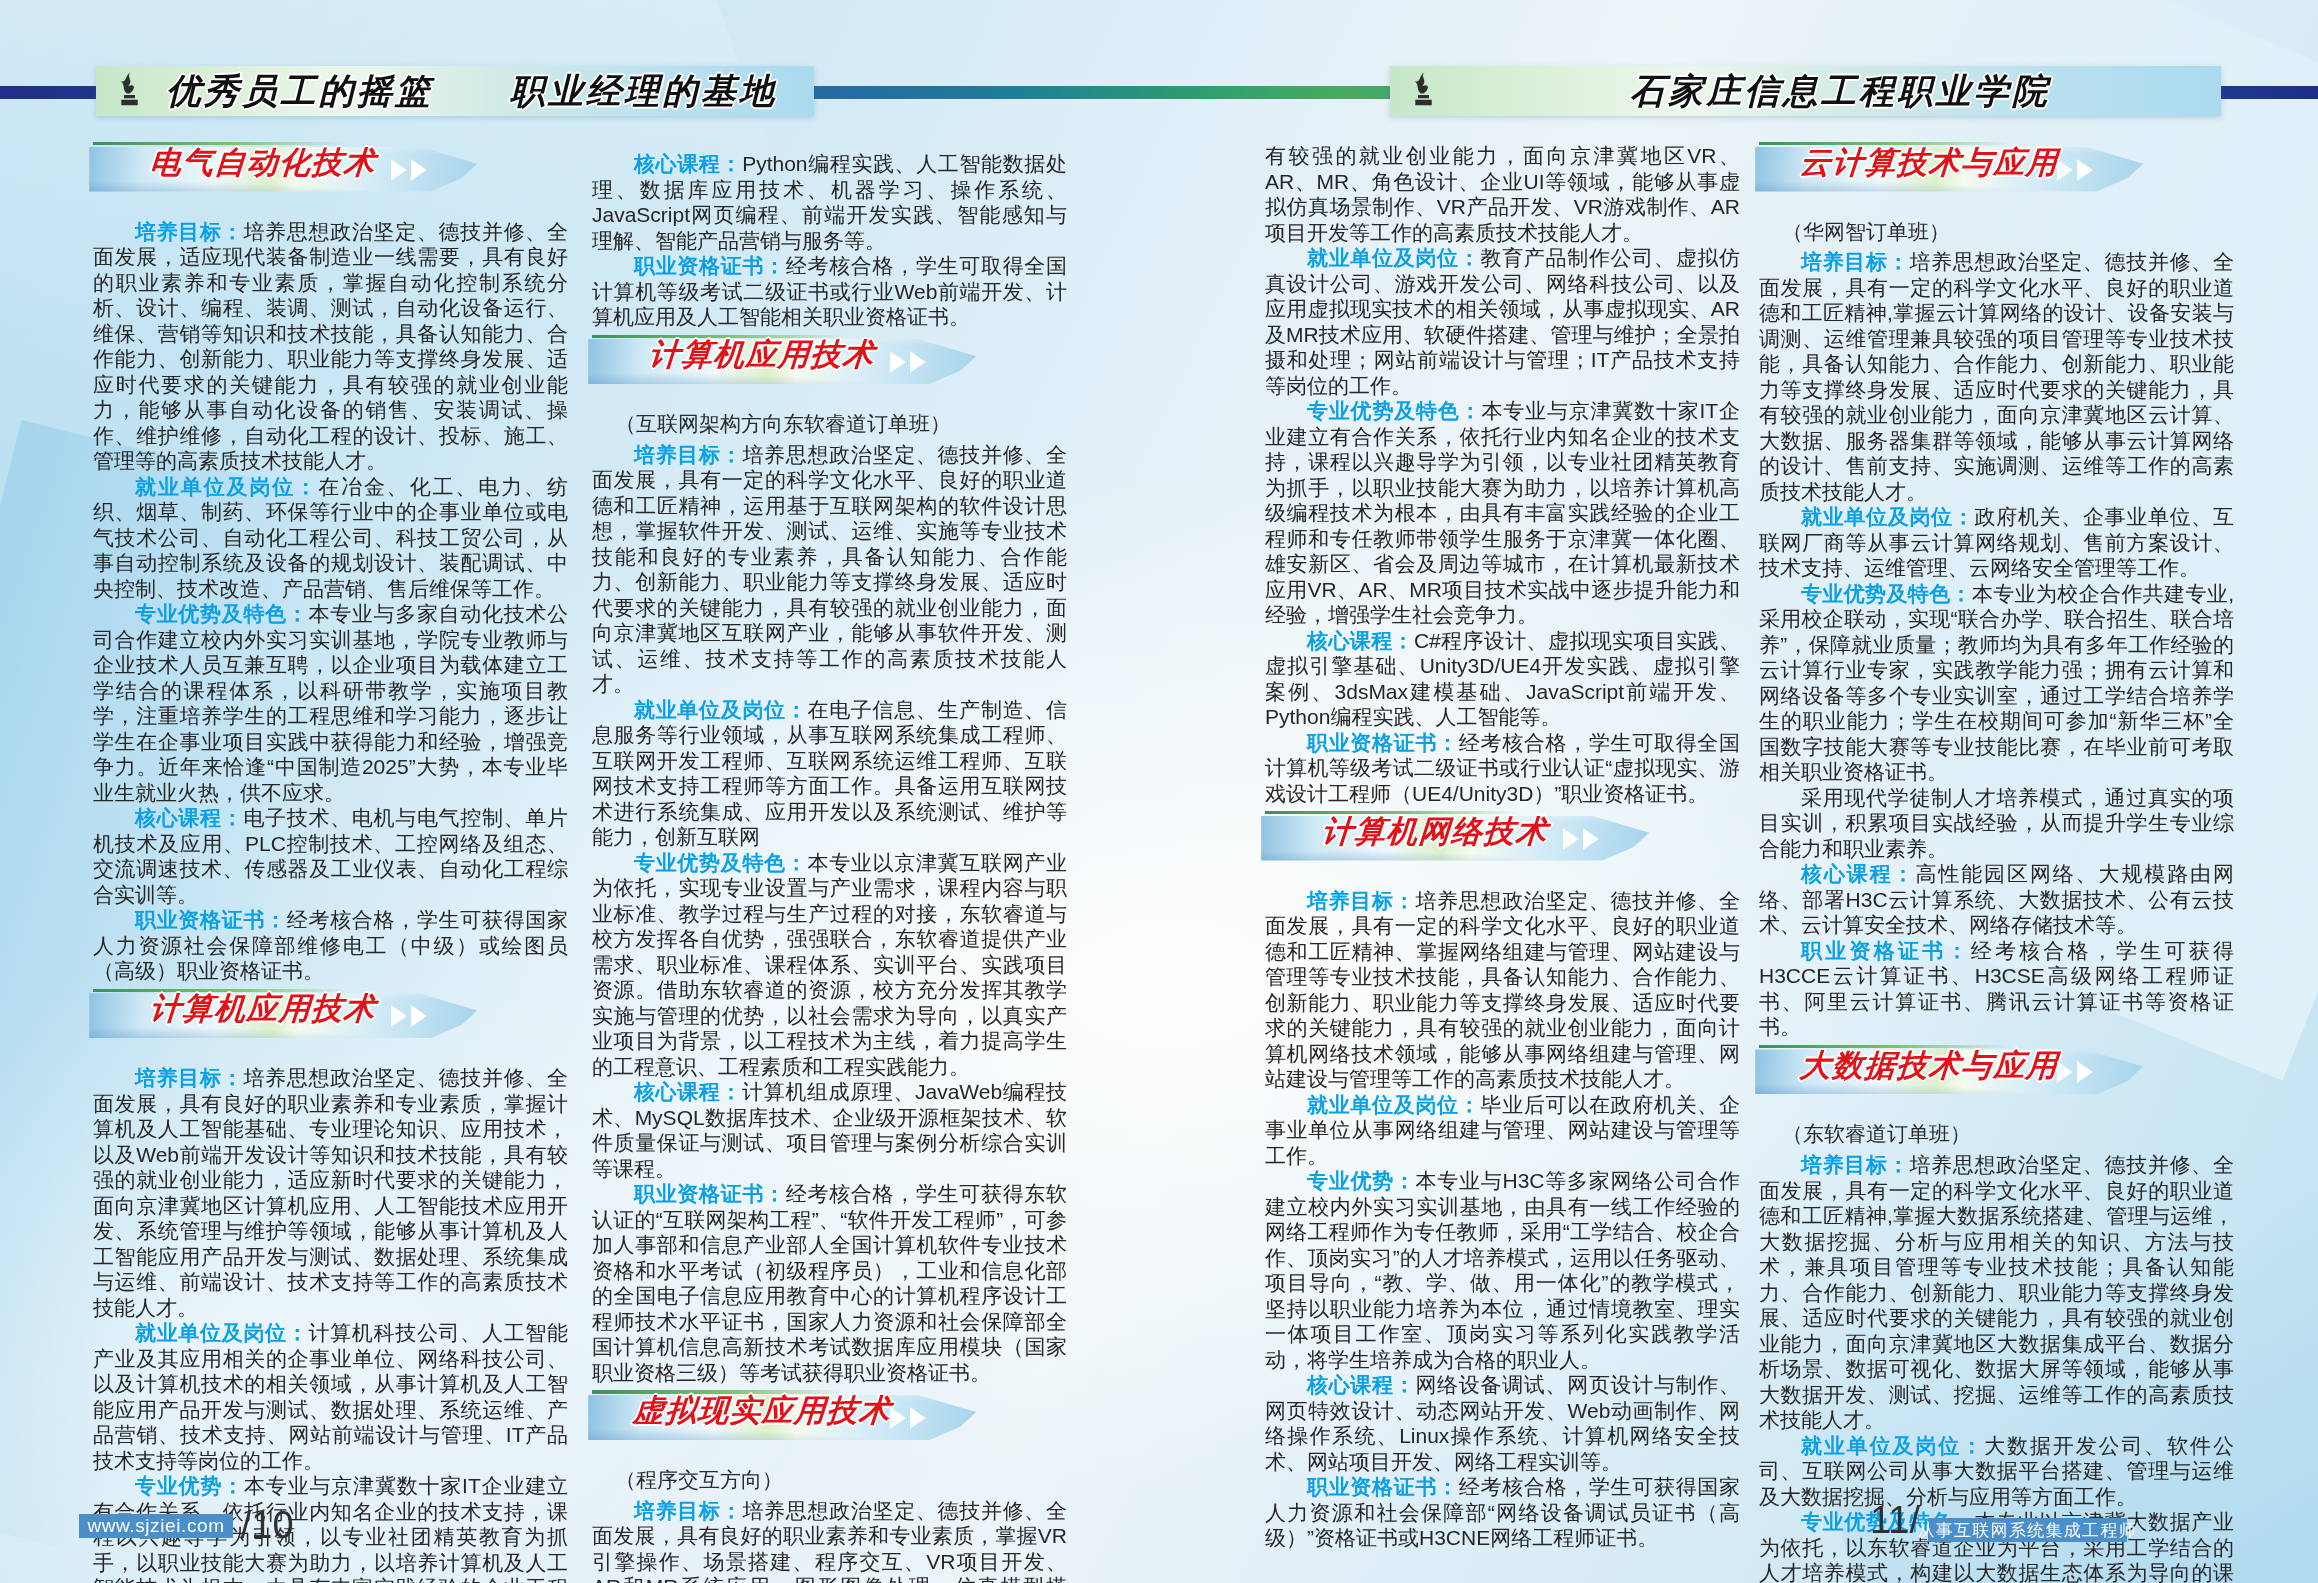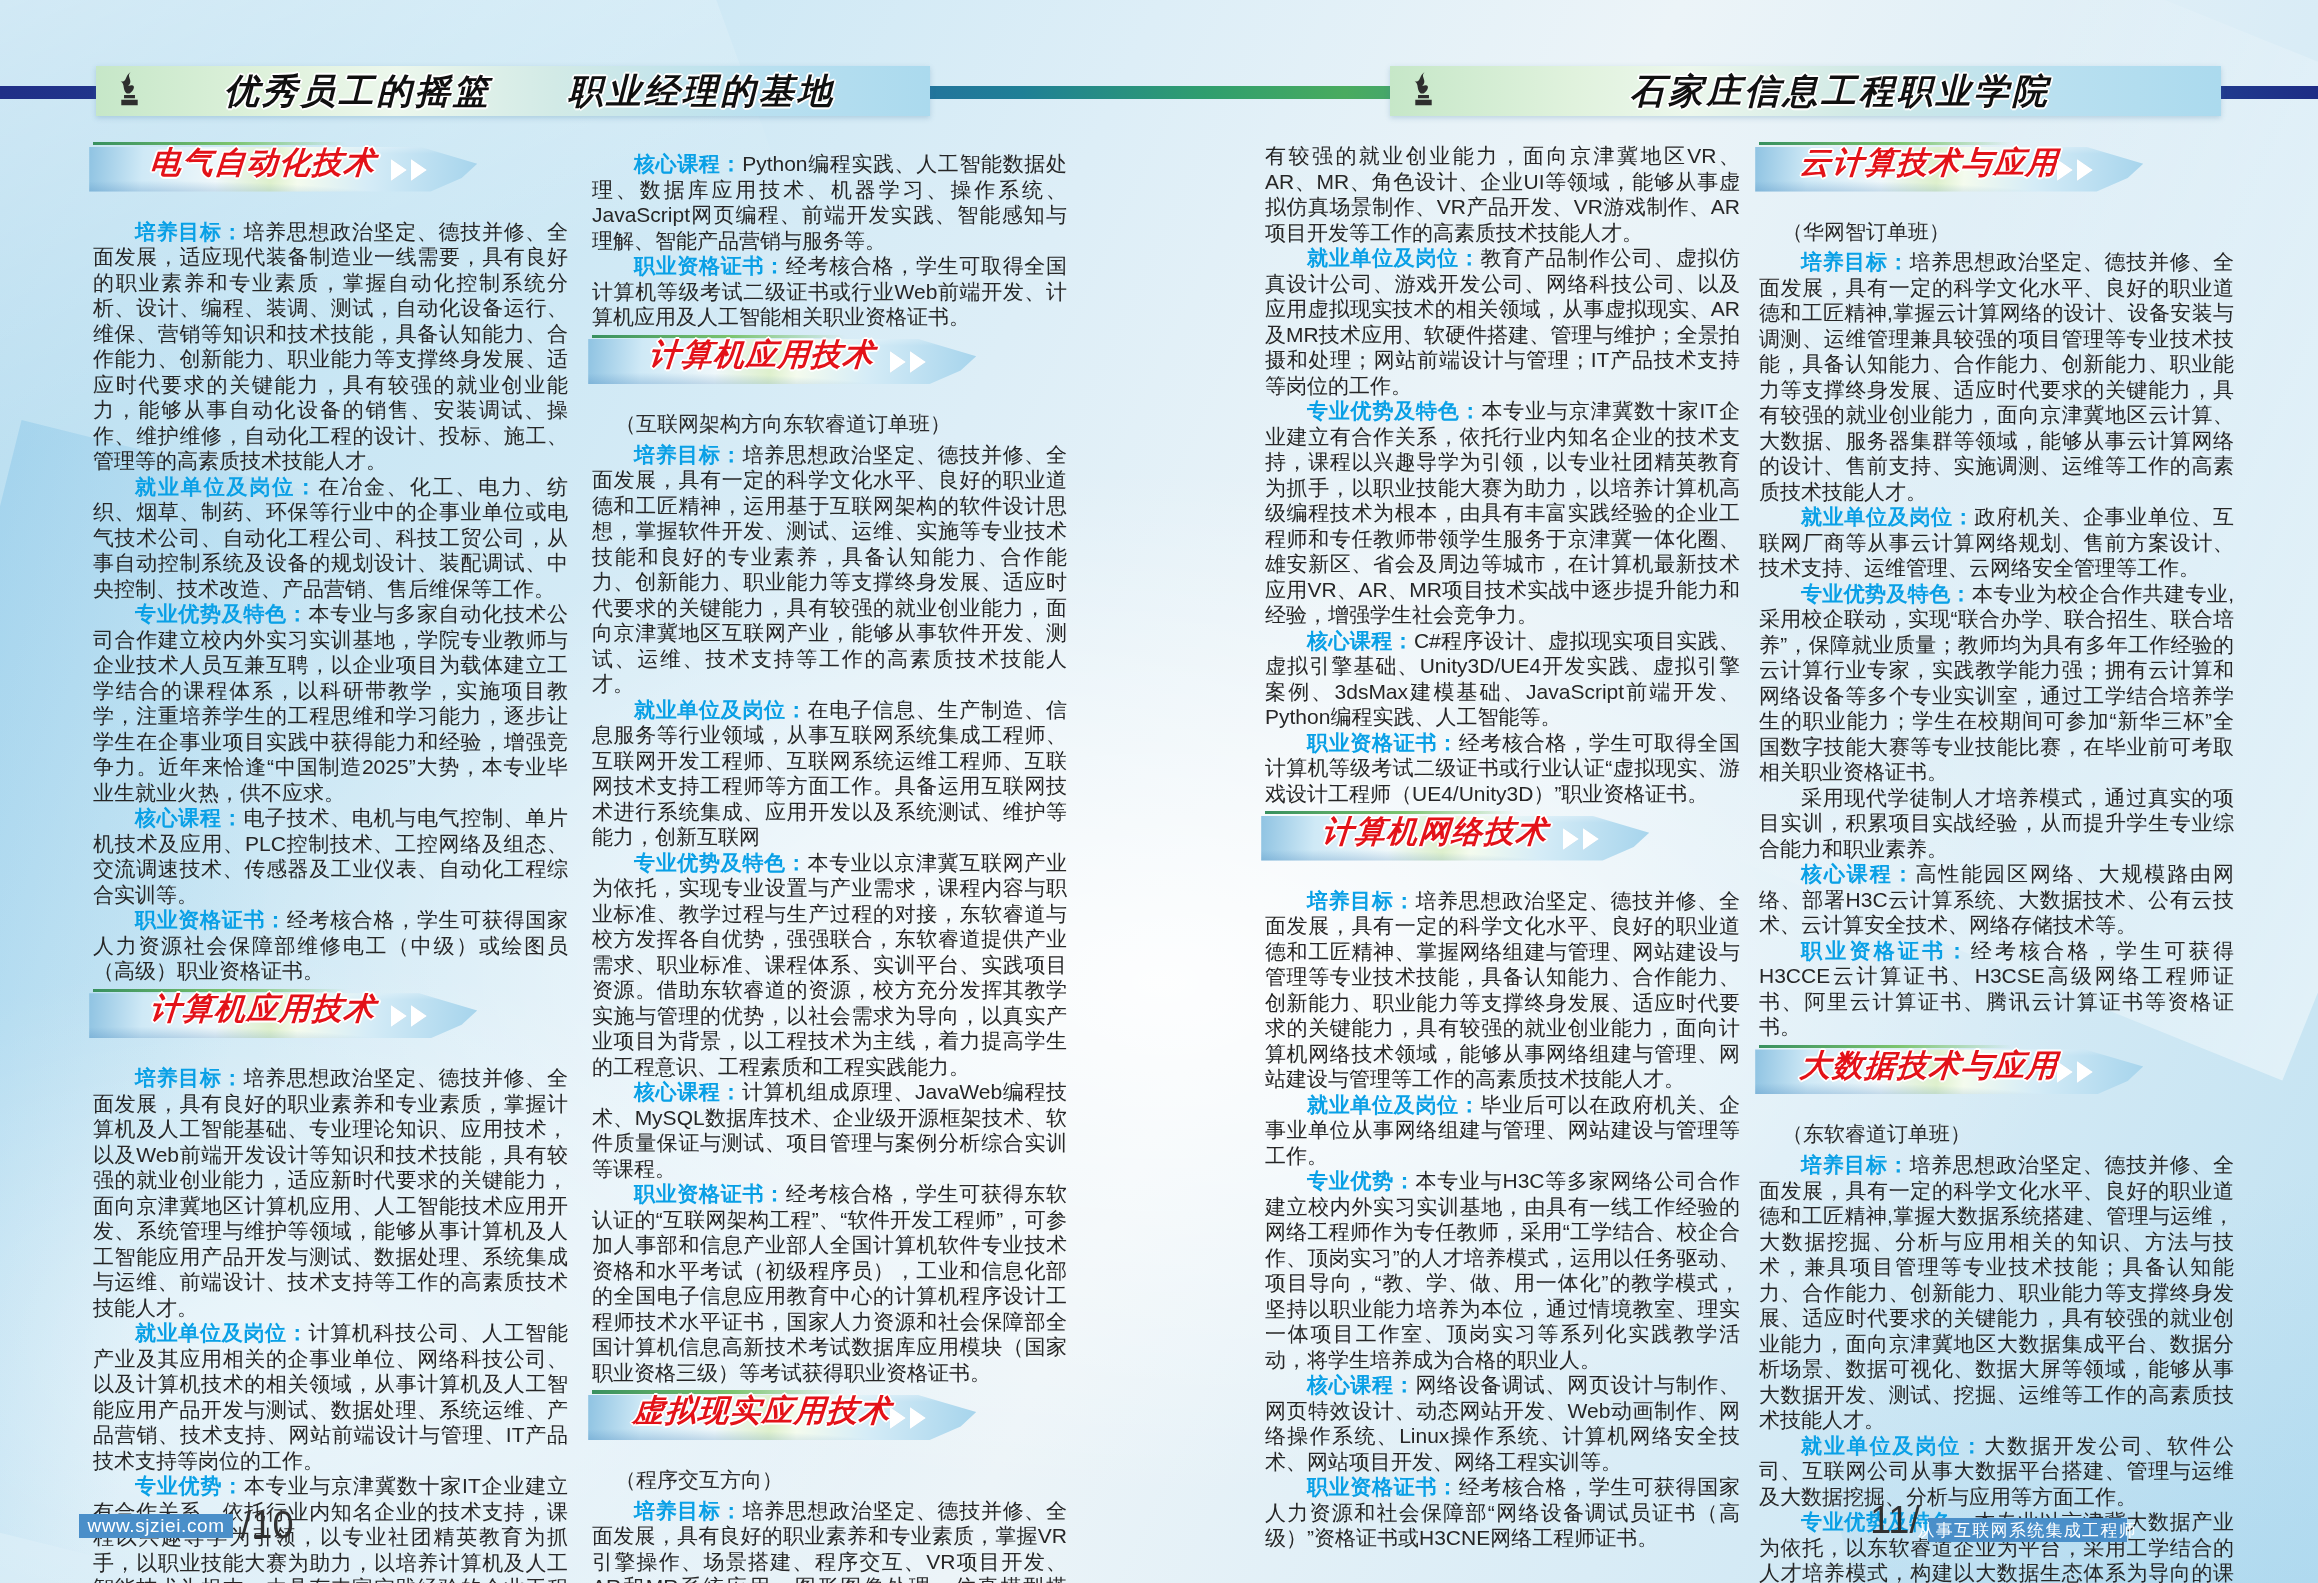--- a/index.html
+++ b/index.html
@@ -21,21 +21,21 @@
   .st4 { right:-96px; bottom:-160px; width:575px; height:511px; transform:rotate(-16deg);
          background:linear-gradient(rgba(140,200,235,0), rgba(140,200,235,.4)); }
 
   .topband { position:absolute; left:0; top:86px; width:2319px; height:12.8px;
     background:linear-gradient(90deg,#202f87 0%,#24489a 20%,#2a5fa8 32%,#1f7f96 44%,#2f9e6e 52%,#49ab5f 58%,#2f8fae 72%,#2559a0 86%,#1d2c85 100%); }
 
   .hdr { position:absolute; top:66px; height:50px; display:flex; align-items:center;
     padding:0 16.6px; box-sizing:border-box;
     background:linear-gradient(90deg,#c6e7c8 0%,#e0f2dd 22%,#ecf7ec 36%,#d2eae6 55%,#b9e0f0 80%,#abdaee 100%);
     box-shadow:0 1.9px 5.1px rgba(60,120,160,.25); }
-  .hdr-left  { left:96px;  width:834px; }
+  .hdr-left  { left:96px;  width:718px; }
   .hdr-right { left:1390px; width:831px;gap:36px; }
   .hdr-text { flex:1; text-align:center;
     font-family:"DejaVu Serif","Liberation Serif",serif; font-weight:bold; font-style:italic;
     font-size:35px; color:#101010; letter-spacing:3.2px;
     text-shadow:-1.9px 0 #fff,1.9px 0 #fff,0 -1.9px #fff,0 1.9px #fff,-1.3px -1.3px #fff,1.3px -1.3px #fff,-1.3px 1.3px #fff,1.3px 1.3px #fff; }
   .logo { width:33px; height:41px; flex:0 0 auto; }
 
   .col { position:absolute; width:475px; font-size:21px; line-height:25.5px; color:#262626; }
   #col1 { left:93px;  top:137px; }
   #col2 { left:592px;  top:151px; }

